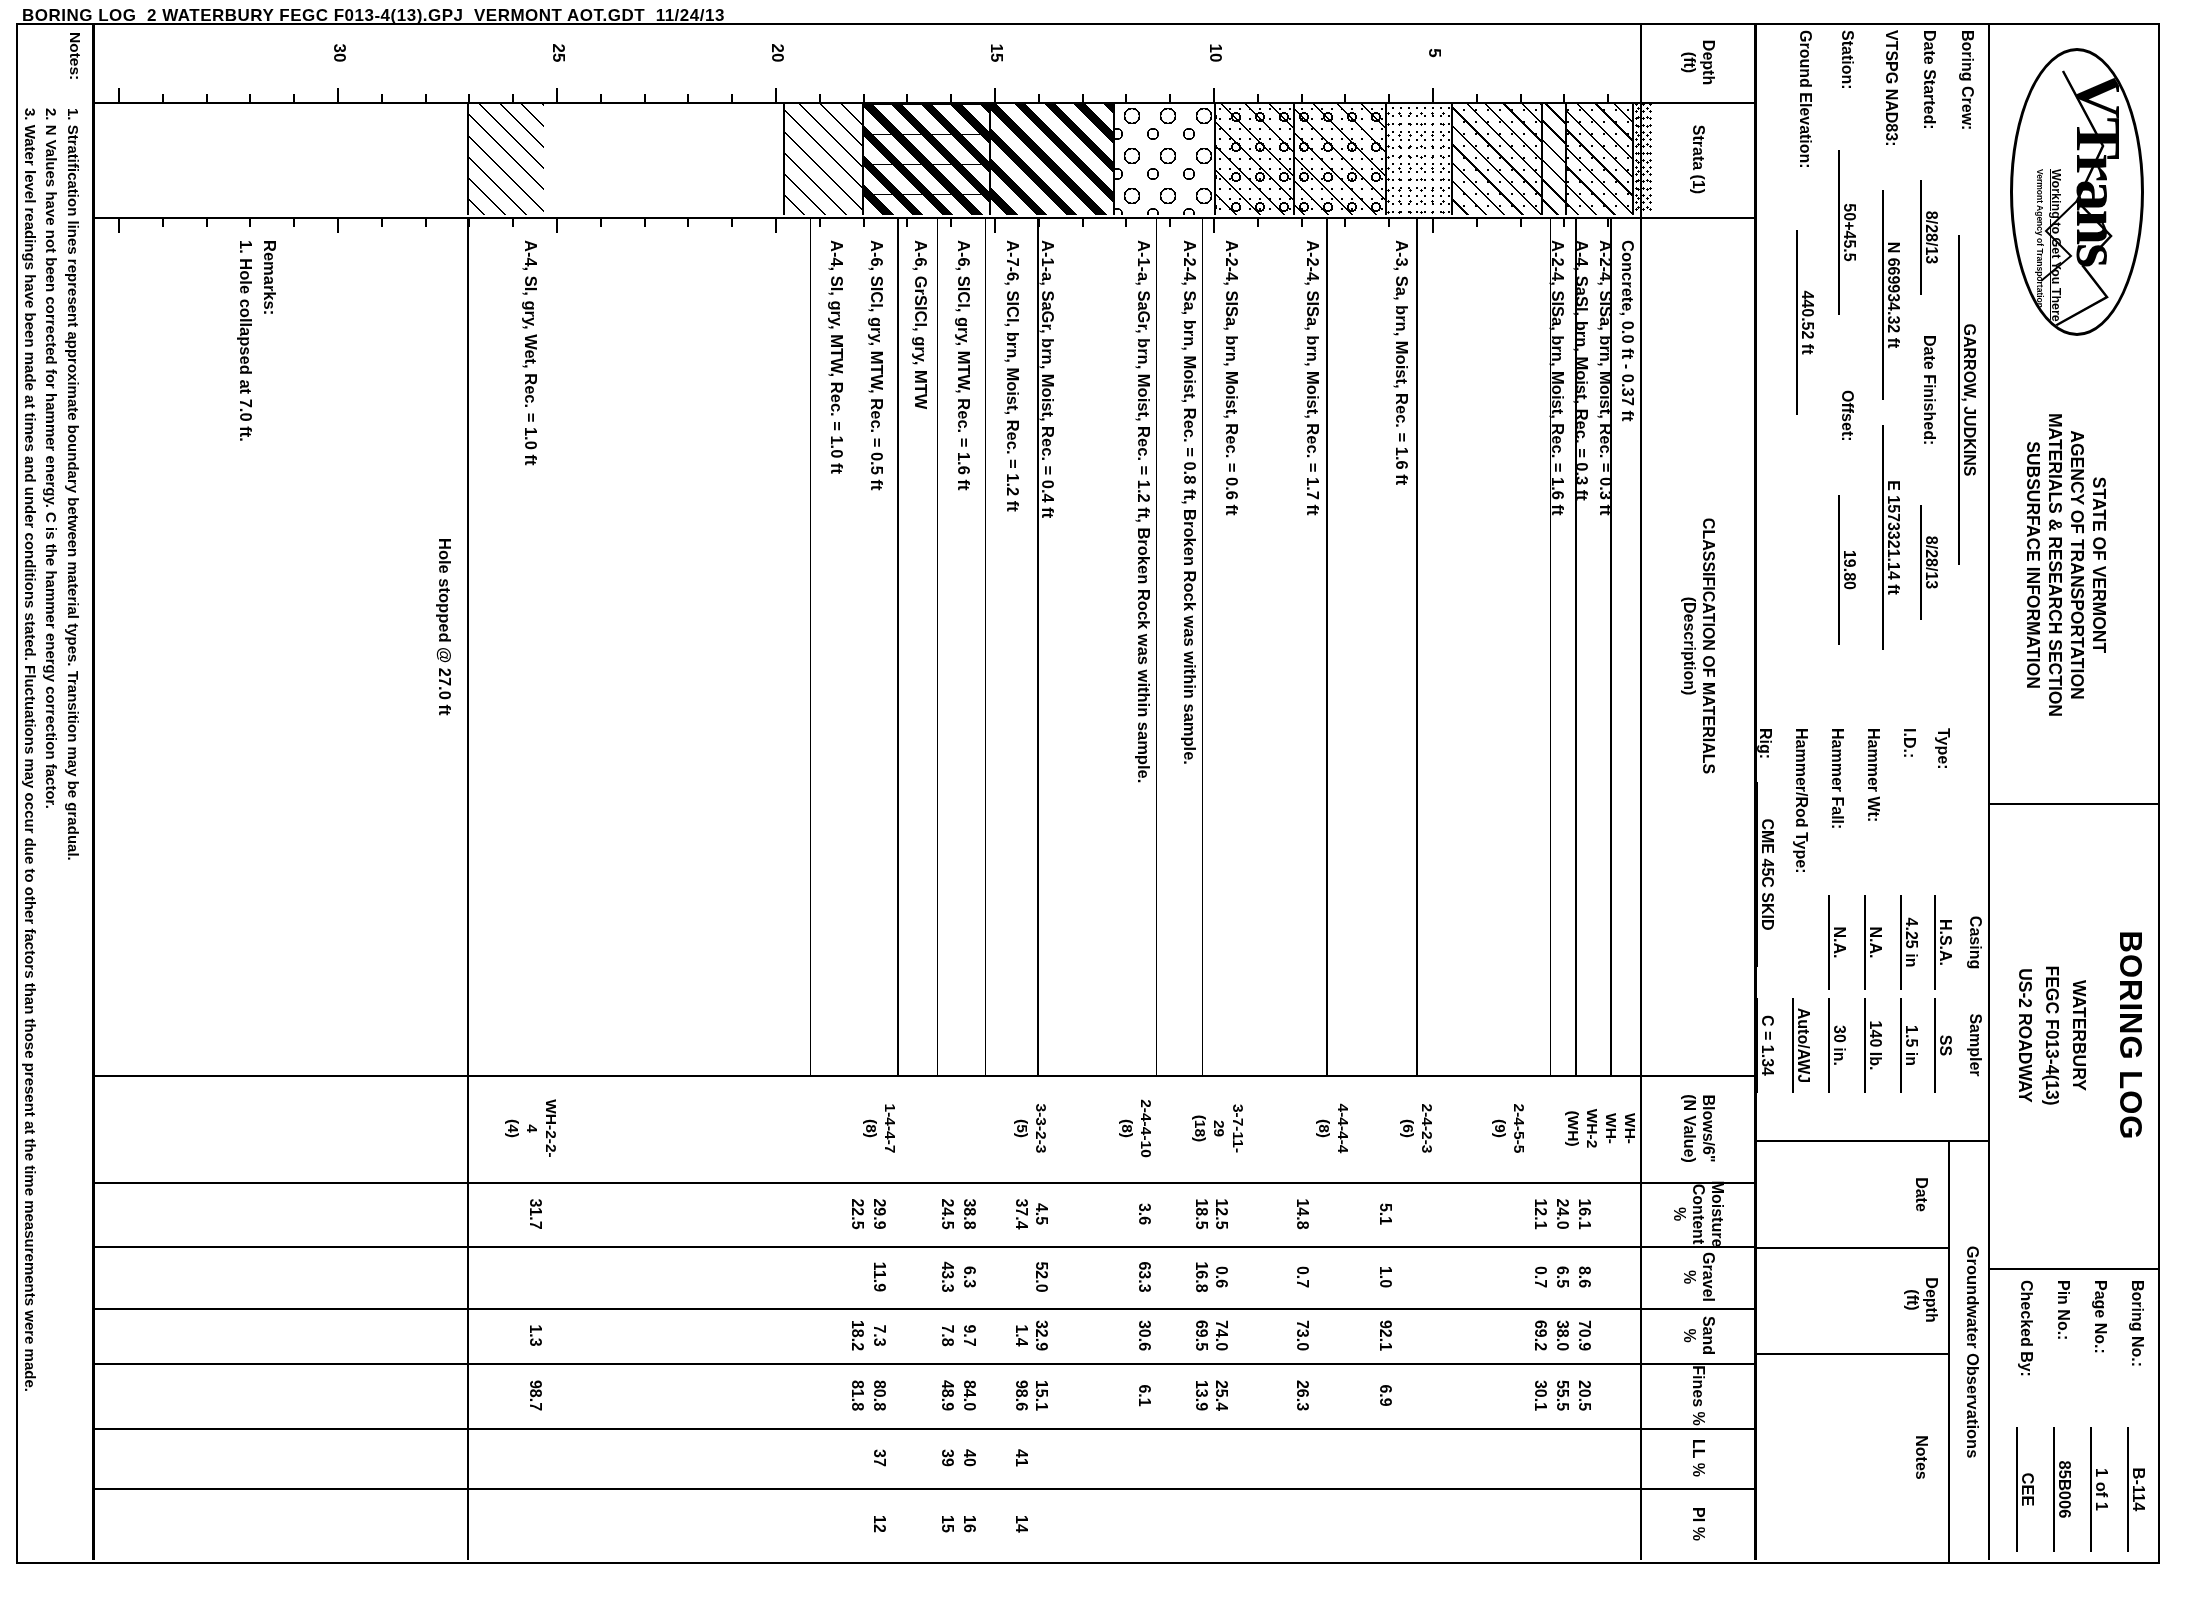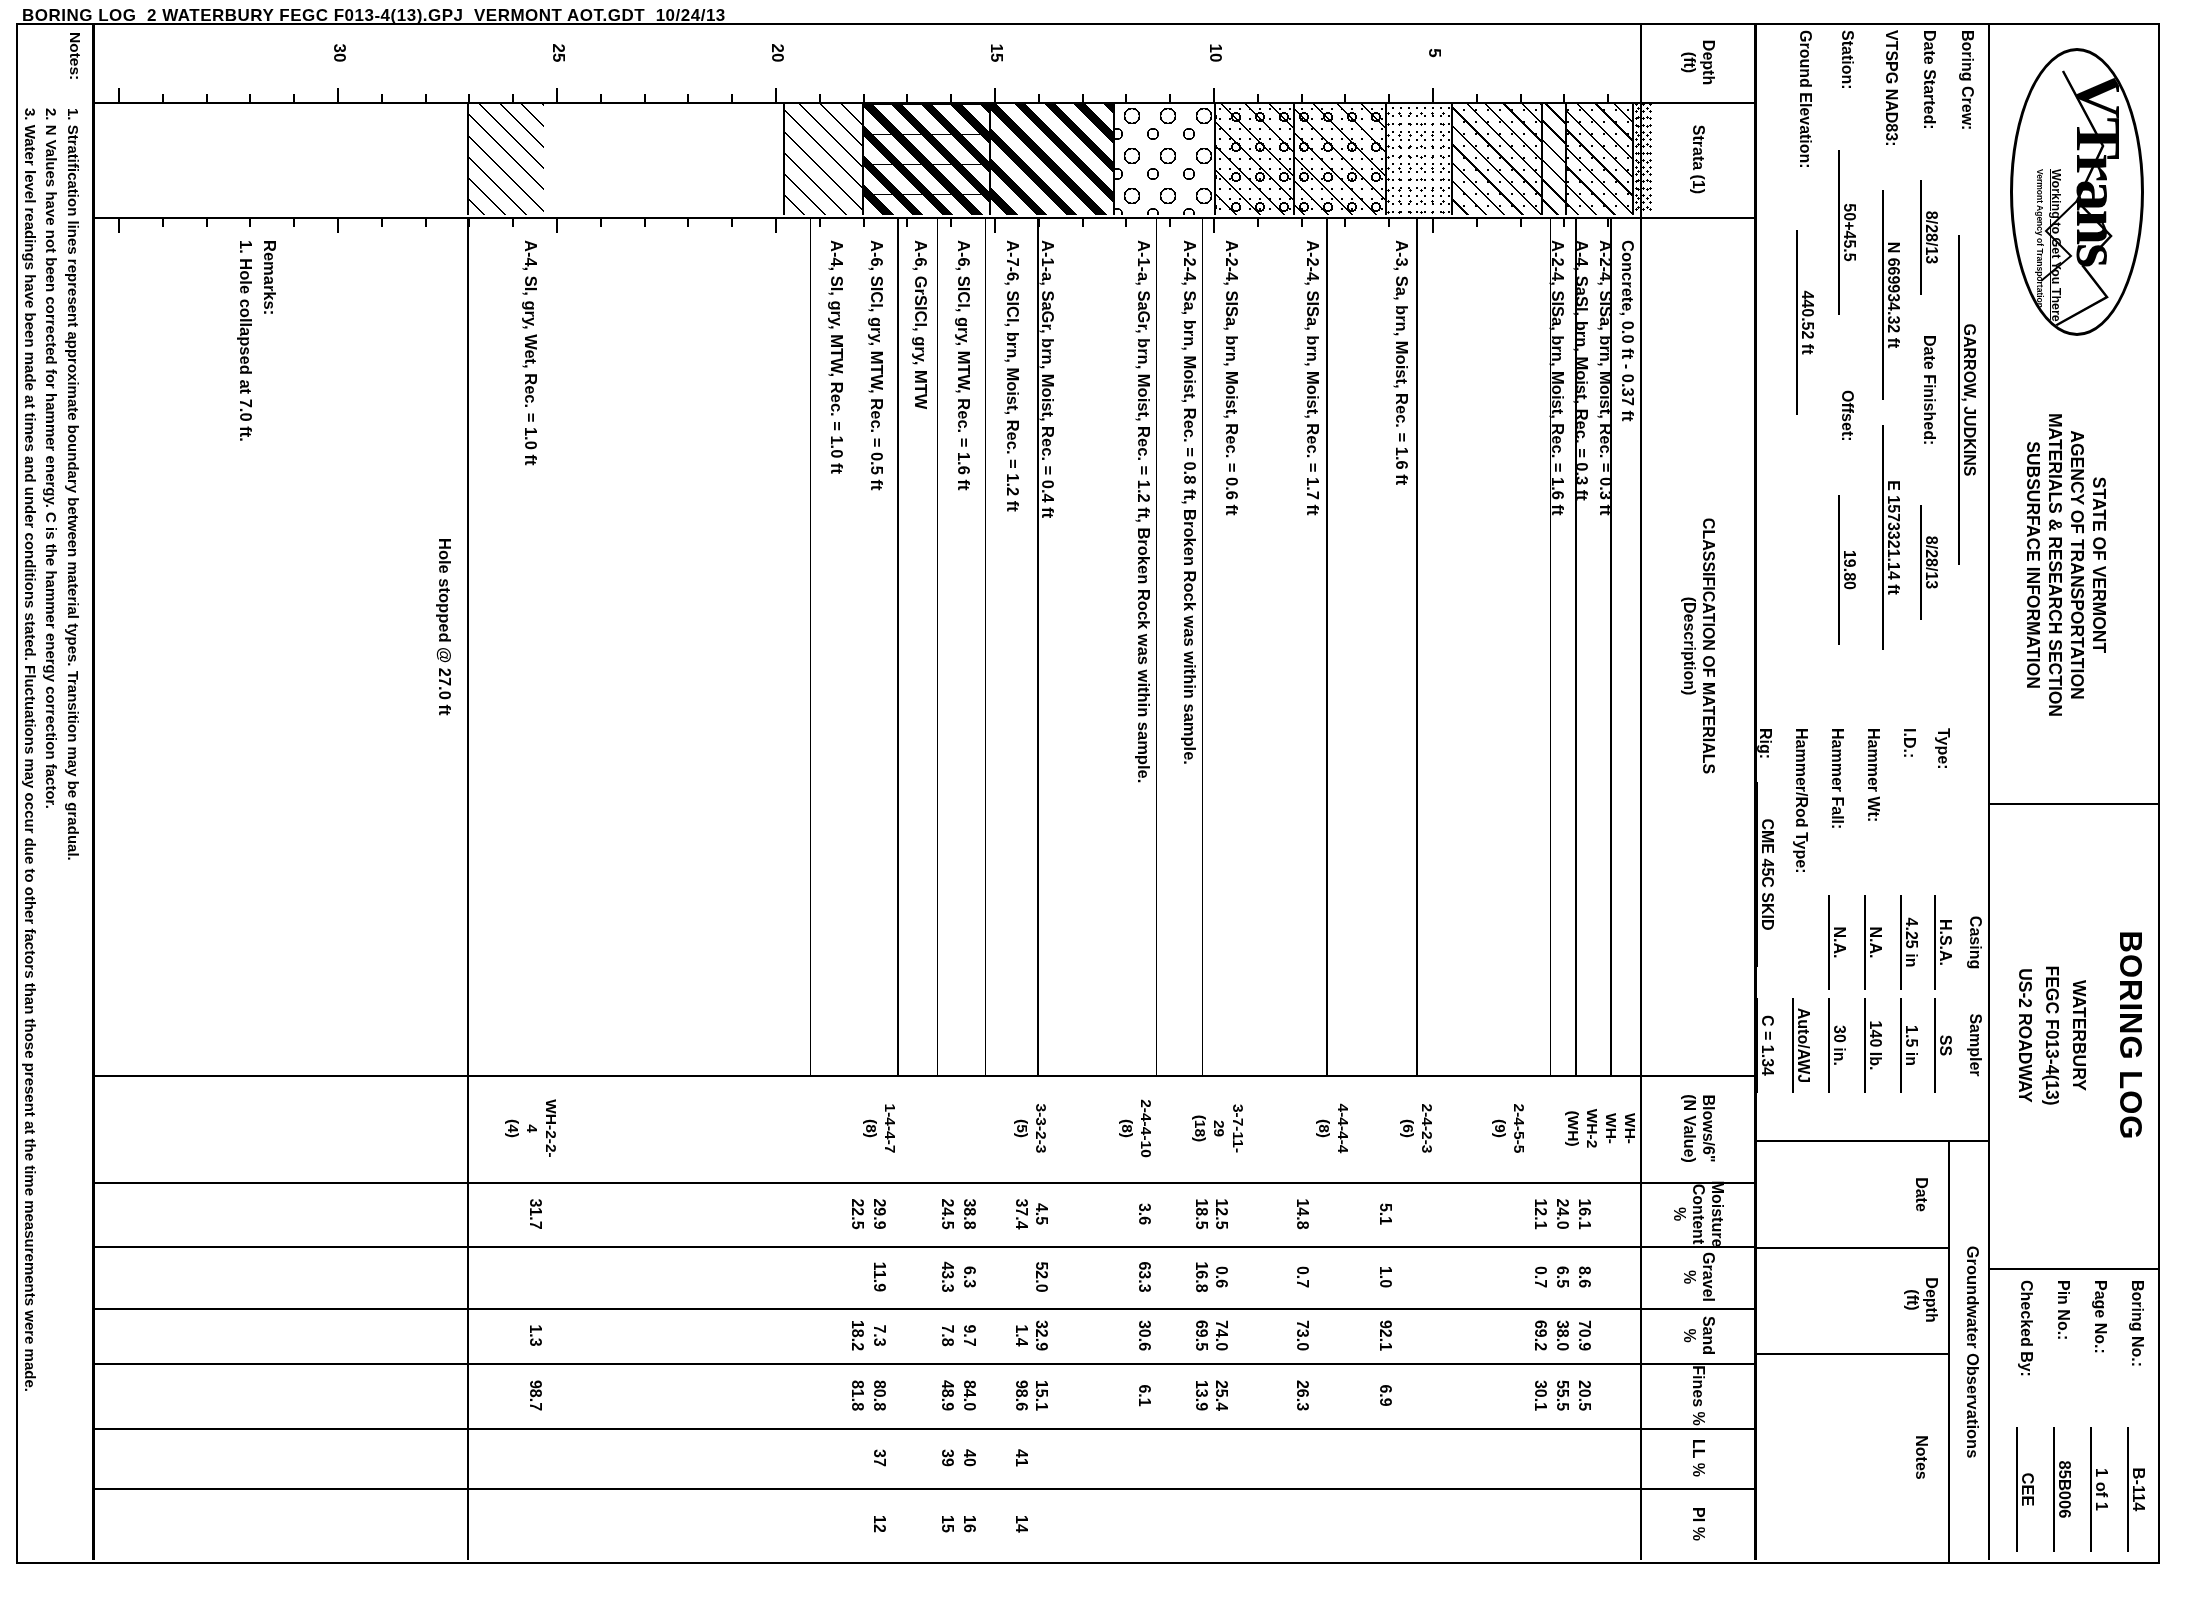--- a/index.html
+++ b/index.html
@@ -44,21 +44,21 @@
   .logo-ellipse{position:absolute;border:3px solid #000;border-radius:50%;overflow:hidden;}
   .logo-vtrans{position:absolute;left:22px;top:6px;font-family:"Liberation Serif",serif;font-weight:bold;
                font-size:64px;letter-spacing:-2px;}
   .logo-tag{position:absolute;left:118px;top:78px;font-size:12.5px;font-weight:bold;text-decoration:underline;white-space:nowrap;}
   .logo-agency{position:absolute;left:118px;top:96px;font-size:8.5px;font-weight:bold;white-space:nowrap;}
 </style>
 </head>
 <body>
 
 <div id="screen">
-  <div class="stamp">BORING LOG  2 WATERBURY FEGC F013-4(13).GPJ  VERMONT AOT.GDT  10/24/13</div>
+  <div class="stamp">BORING LOG  2 WATERBURY FEGC F013-4(13).GPJ  VERMONT AOT.GDT  11/24/13</div>
 
   <div id="page">
 
     <div class="frame" style="left:23px;top:40px;width:1537px;height:2140px;"></div>
     <div class="line" style="left:803px;top:40px;width:2px;height:172px;"></div>
     <div class="line" style="left:1268px;top:40px;width:2px;height:172px;"></div>
     <div class="line" style="left:23px;top:210px;width:1537px;height:2px;"></div>
     <div class="line" style="left:1140px;top:210px;width:2px;height:233px;"></div>
     <div class="line" style="left:23px;top:443px;width:1537px;height:2.5px;"></div>
     <div class="line" style="left:23px;top:558px;width:1537px;height:2px;"></div>

